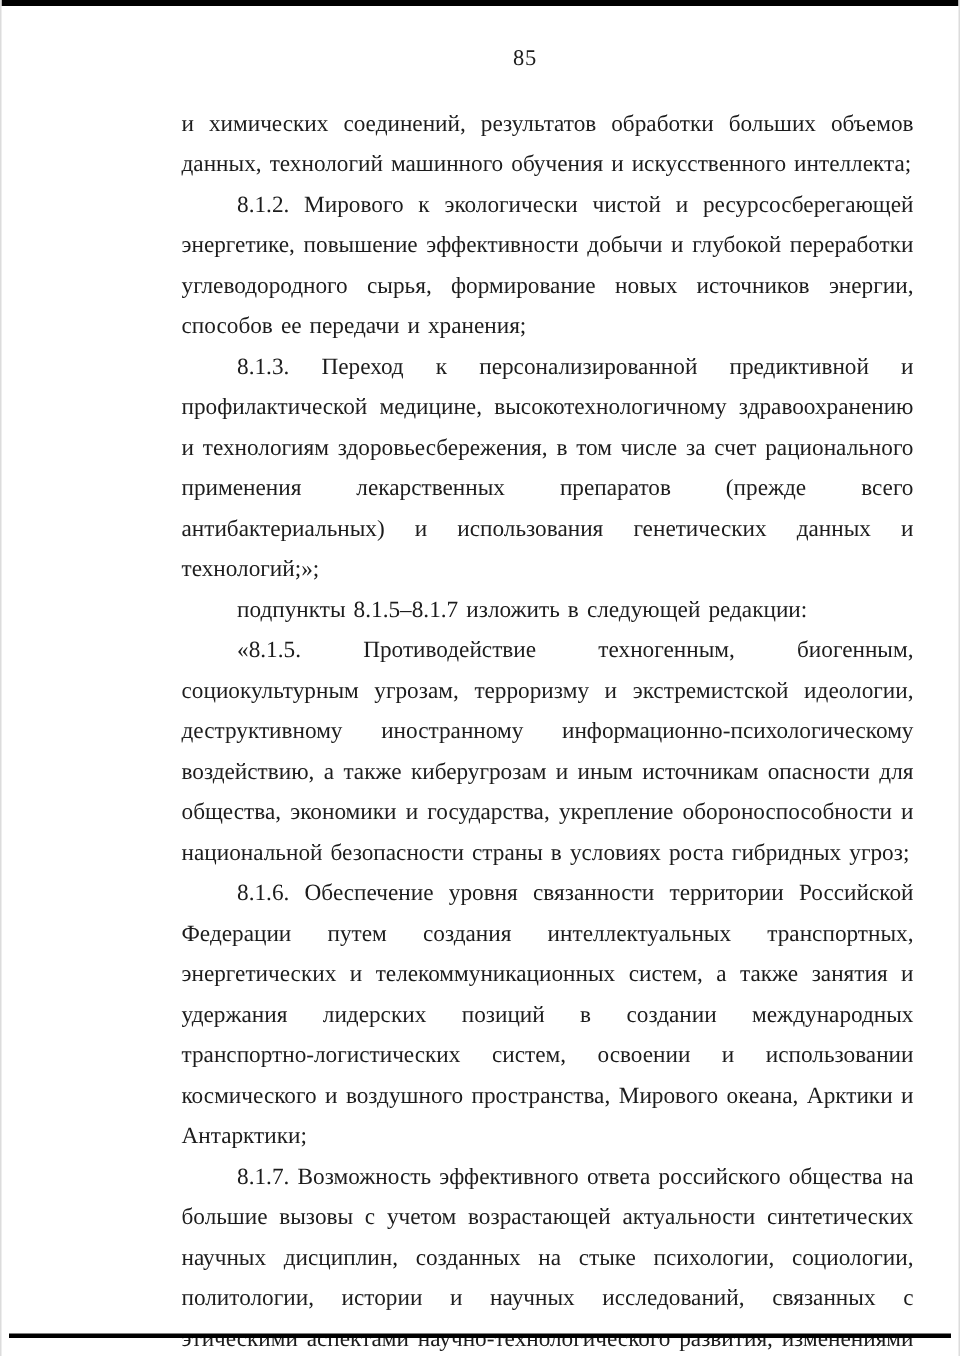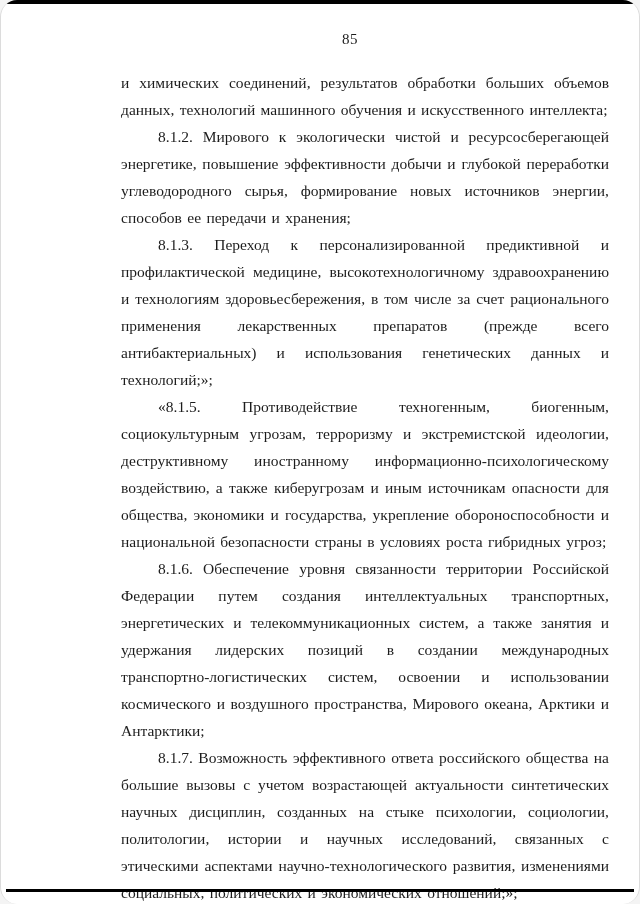--- a/index.html
+++ b/index.html
@@ -12,21 +12,20 @@
     width: 640px;
     height: 904px;
     margin: 0 auto;
     background: #ffffff;
     box-sizing: border-box;
     overflow: hidden;
     font-family: "Liberation Serif", "DejaVu Serif", serif;
     color: #1c1c1c;
     border-left: 1px solid #dcdcdc;
     border-right: 1px solid #dcdcdc;
-    border-radius: 17px;
   }
   .rule {
     position: absolute;
     background: #000000;
   }
   .rule-top {
     top: 0;
     left: 0;
     right: 0;
     height: 4px;
@@ -69,18 +68,19 @@
 </head>
 <body>
 
 <div class="page">
   <div class="rule rule-top"></div>
   <div class="page-number">85</div>
   <div class="body-text">
       <p class="no-indent">и химических соединений, результатов обработки больших объемов данных, технологий машинного обучения и искусственного интеллекта;</p>
       <p class="indent">8.1.2. Мирового к экологически чистой и ресурсосберегающей энергетике, повышение эффективности добычи и глубокой переработки углеводородного сырья, формирование новых источников энергии, способов ее передачи и хранения;</p>
       <p class="indent">8.1.3. Переход к персонализированной предиктивной и профилактической медицине, высокотехнологичному здравоохранению и технологиям здоровьесбережения, в том числе за счет рационального применения лекарственных препаратов (прежде всего антибактериальных) и использования генетических данных и технологий;»;</p>
+      <p class="indent">подпункты 8.1.5–8.1.7 изложить в следующей редакции:</p>
       <p class="indent">«8.1.5. Противодействие техногенным, биогенным, социокультурным угрозам, терроризму и экстремистской идеологии, деструктивному иностранному информационно-психологическому воздействию, а также киберугрозам и иным источникам опасности для общества, экономики и государства, укрепление обороноспособности и национальной безопасности страны в условиях роста гибридных угроз;</p>
       <p class="indent">8.1.6. Обеспечение уровня связанности территории Российской Федерации путем создания интеллектуальных транспортных, энергетических и телекоммуникационных систем, а также занятия и удержания лидерских позиций в создании международных транспортно-логистических систем, освоении и использовании космического и воздушного пространства, Мирового океана, Арктики и Антарктики;</p>
       <p class="indent">8.1.7. Возможность эффективного ответа российского общества на большие вызовы с учетом возрастающей актуальности синтетических научных дисциплин, созданных на стыке психологии, социологии, политологии, истории и научных исследований, связанных с этическими аспектами научно-технологического развития, изменениями социальных, политических и экономических отношений;»;</p>
     </div>
   <div class="rule rule-bottom"></div>
 </div>
 
 </body></html>

